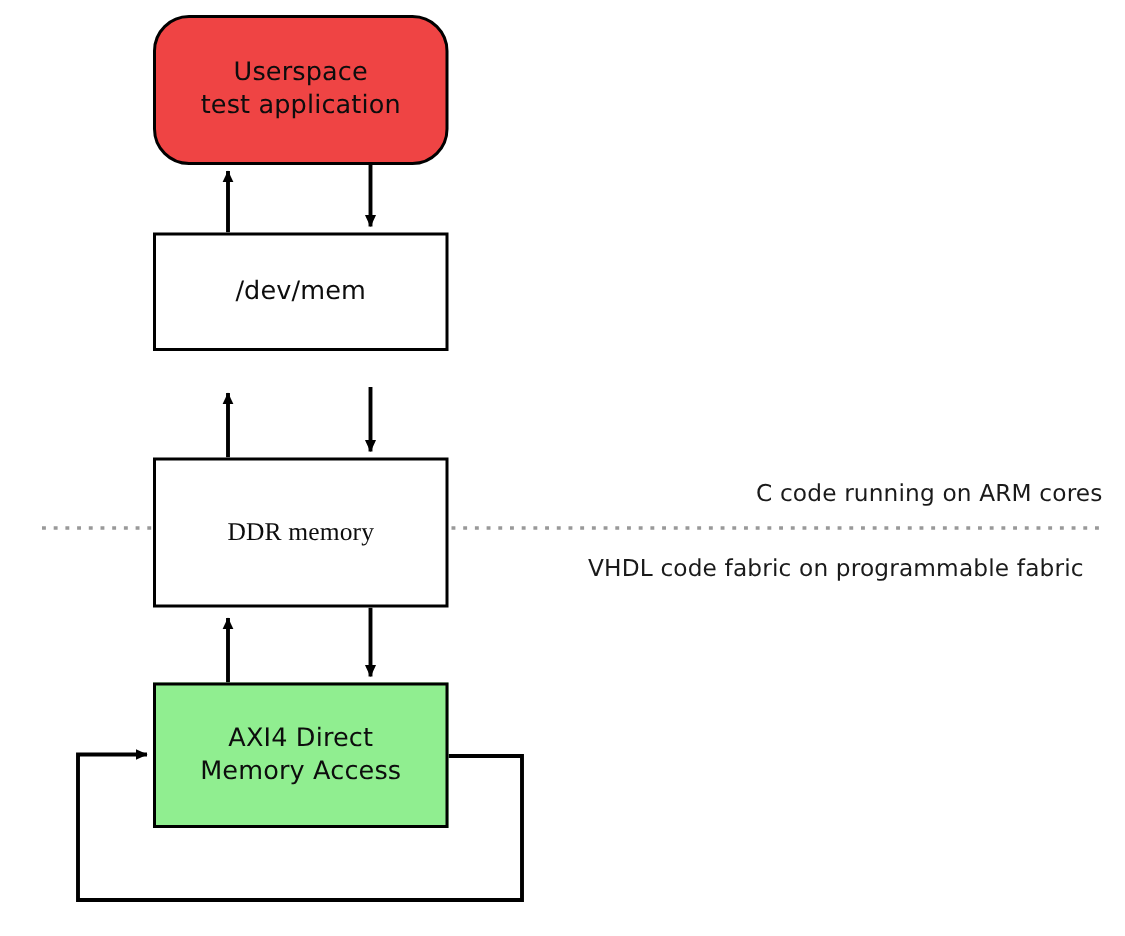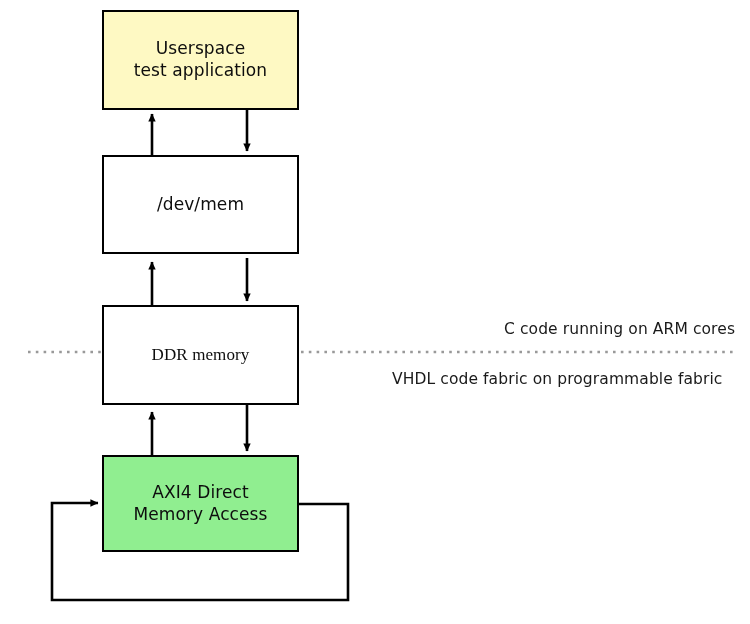--- a/index.html
+++ b/index.html
@@ -45,27 +45,28 @@
   }
   .node .lbl {
     display: block;
     white-space: pre-line;
   }
   #node-userspace {
     left: 102px;
     top: 10px;
     width: 197px;
     height: 100px;
-    background: #fef9c3;
+    background: #ef4444;
+    border-radius: 24px;
   }
   #node-devmem {
     left: 102px;
     top: 155px;
     width: 197px;
-    height: 99px;
+    height: 79px;
     background: #ffffff;
   }
   #node-ddr {
     left: 102px;
     top: 305px;
     width: 197px;
     height: 100px;
     background: #ffffff;
     font-family: Liberation Serif, serif;
   }

